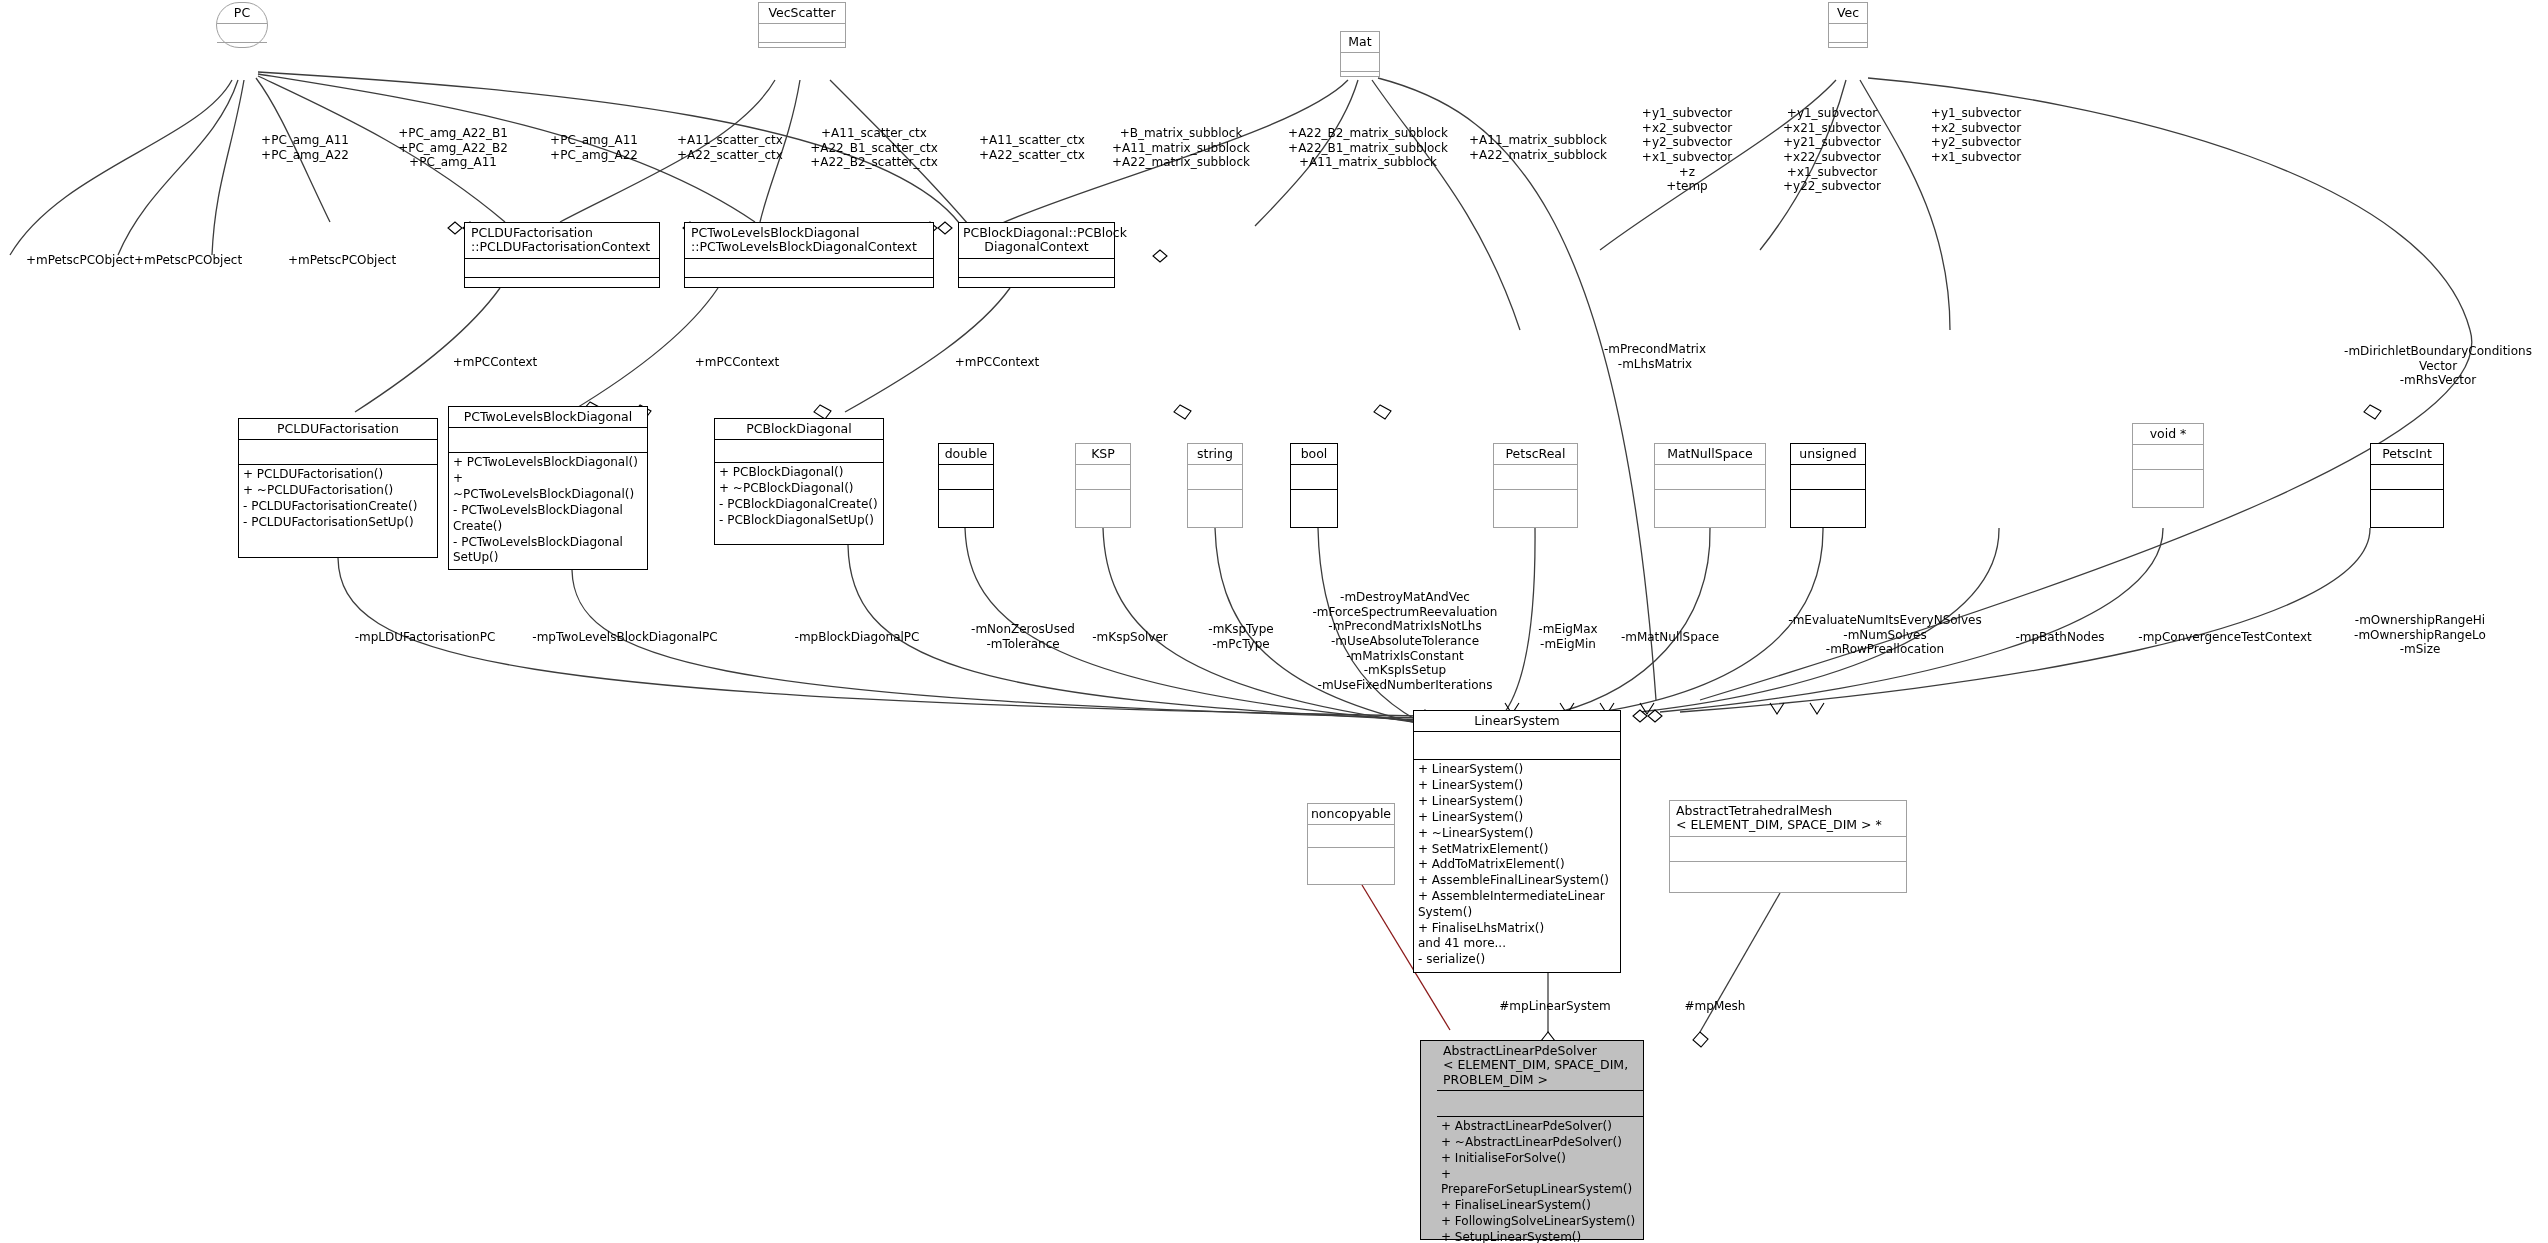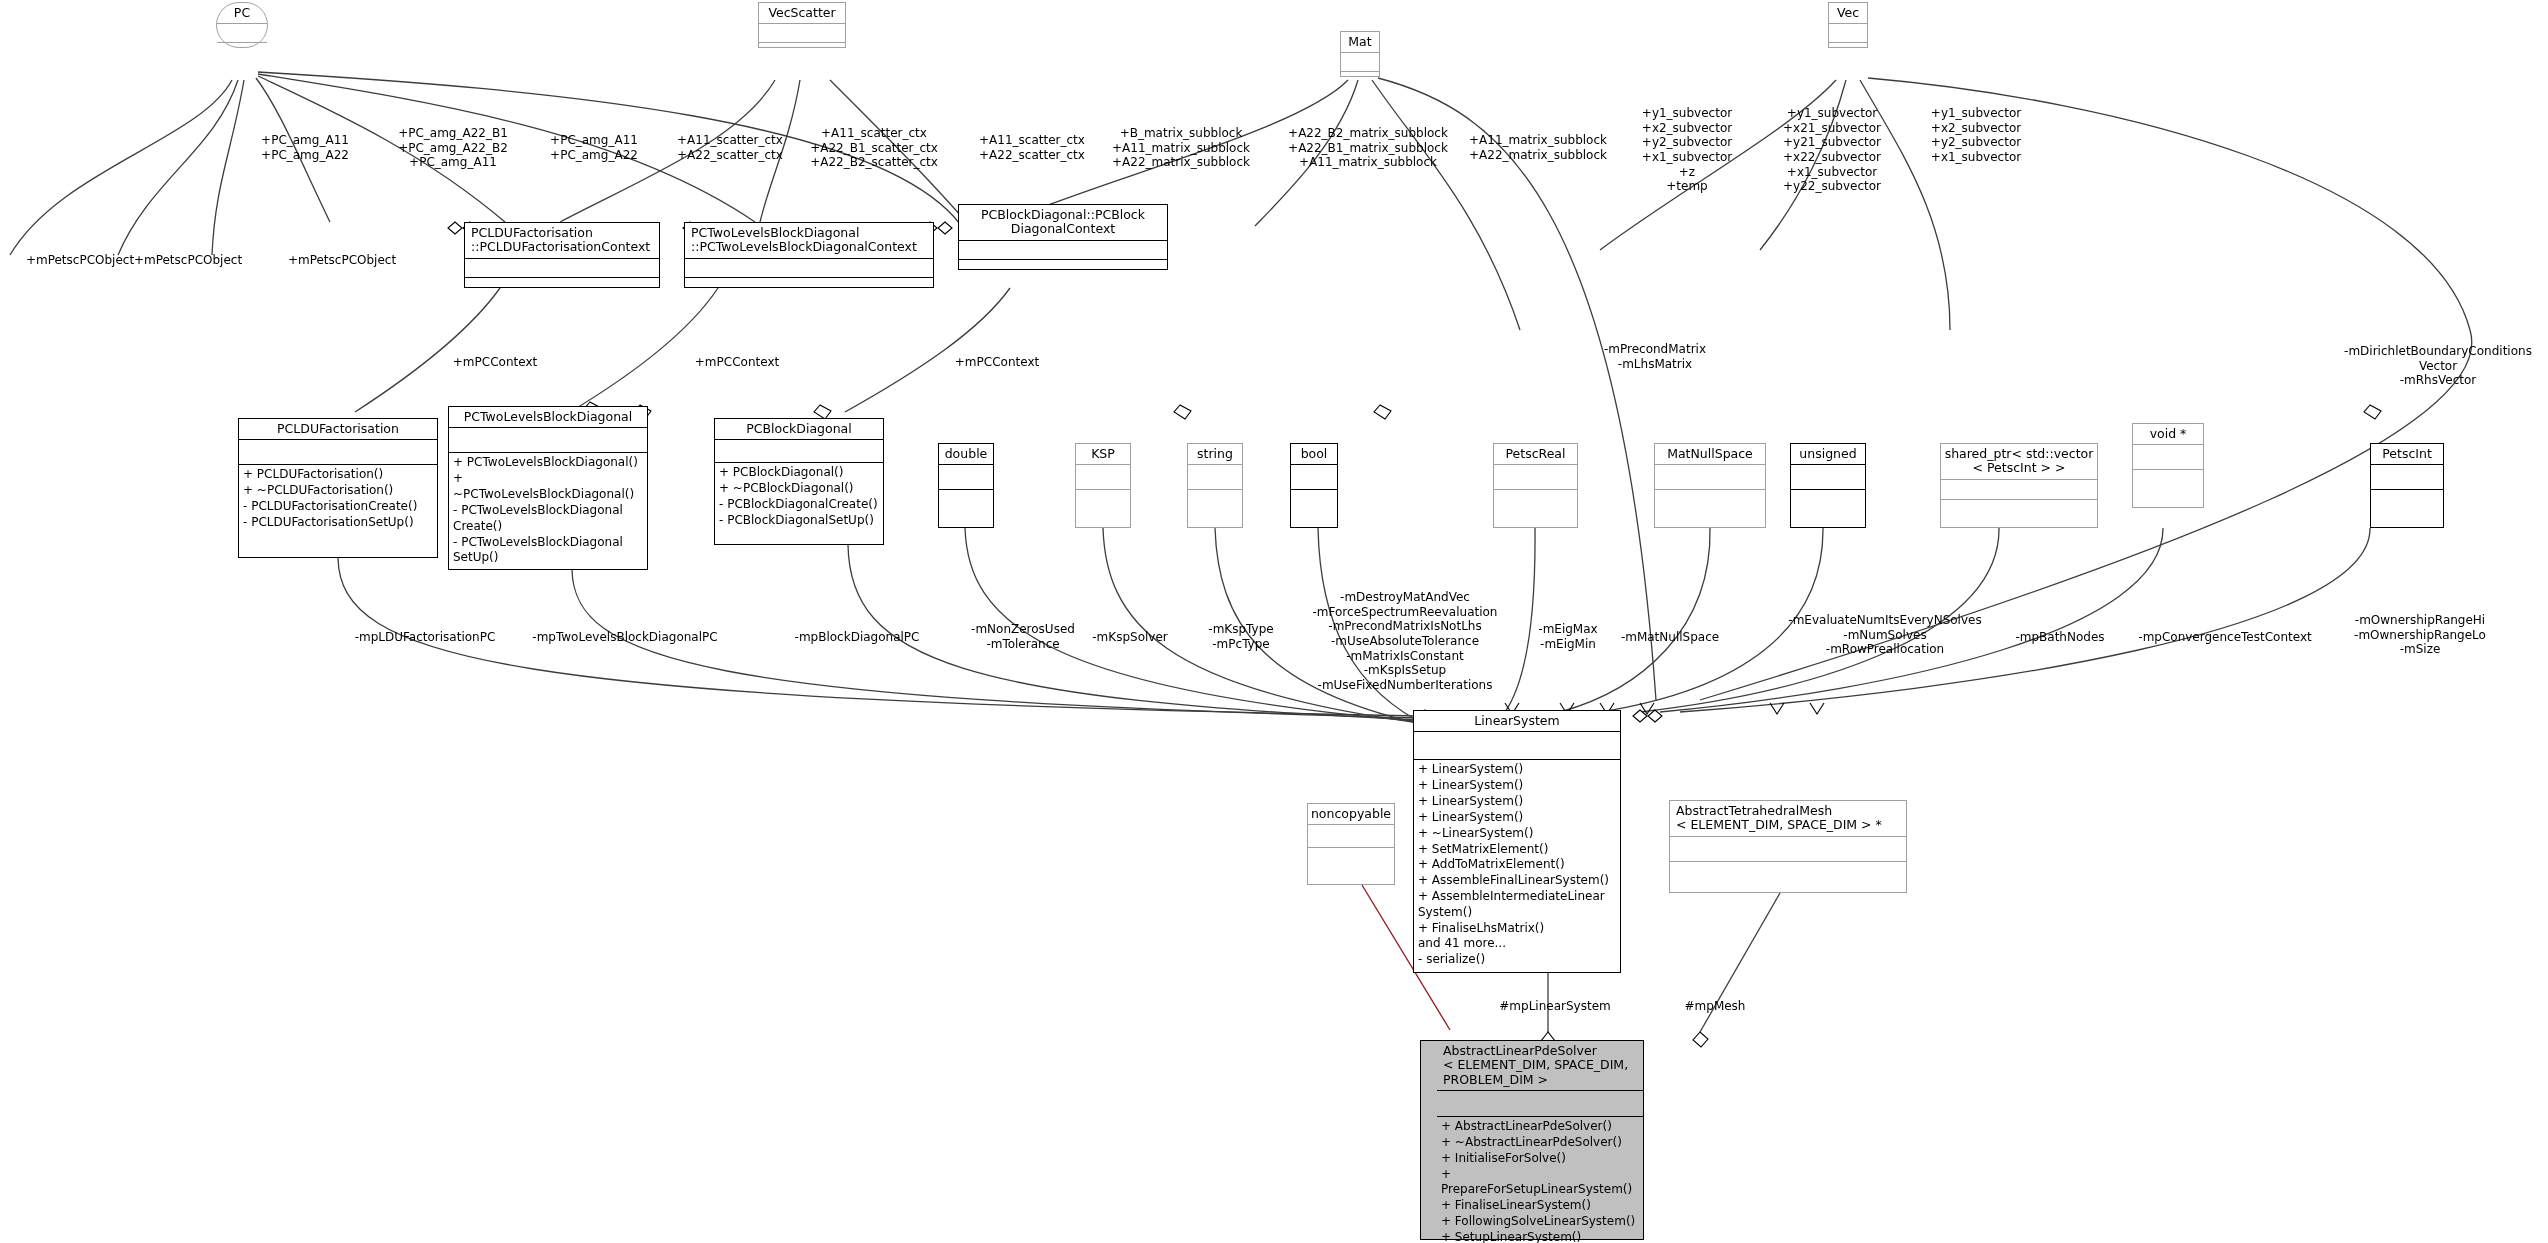--- a/index.html
+++ b/index.html
@@ -142,21 +142,21 @@
     <div class="sep ops" style="height:17px"></div>
   </div>
 
   <div class="node strong" style="left:684px;top:222px;width:250px;height:66px;">
     <div class="title" style="white-space:pre-line;text-align:left;padding-left:6px;">PCTwoLevelsBlockDiagonal
 ::PCTwoLevelsBlockDiagonalContext</div>
     <div class="sep attrs" style="height:17px"></div>
     <div class="sep ops" style="height:17px"></div>
   </div>
 
-  <div class="node strong" style="left:958px;top:204px;width:210px;height:66px;">
+  <div class="node strong" style="left:958px;top:222px;width:157px;height:66px;">
     <div class="title" style="white-space:pre-line;">PCBlockDiagonal::PCBlock
 DiagonalContext</div>
     <div class="sep attrs" style="height:17px"></div>
     <div class="sep ops" style="height:17px"></div>
   </div>
 
   <div class="node strong" style="left:238px;top:418px;width:200px;height:140px;">
     <div class="title">PCLDUFactorisation</div>
     <div class="sep attrs" style="height:24px"></div>
     <div class="sep ops">
@@ -226,26 +226,20 @@
     <div class="sep attrs" style="height:24px"></div>
     <div class="sep ops" style="height:24px"></div>
   </div>
 
   <div class="node strong small" style="left:1790px;top:443px;width:76px;height:85px;">
     <div class="title">unsigned</div>
     <div class="sep attrs" style="height:24px"></div>
     <div class="sep ops" style="height:24px"></div>
   </div>
 
-  <div class="node small" style="left:1940px;top:443px;width:158px;height:85px;">
-    <div class="title" style="white-space:pre-line;">shared_ptr&lt; std::vector
-&lt; PetscInt &gt; &gt;</div>
-    <div class="sep attrs" style="height:18px"></div>
-    <div class="sep ops" style="height:18px"></div>
-  </div>
 
   <div class="node small" style="left:2132px;top:423px;width:72px;height:85px;">
     <div class="title">void *</div>
     <div class="sep attrs" style="height:24px"></div>
     <div class="sep ops" style="height:24px"></div>
   </div>
 
   <div class="node strong small" style="left:2334px;top:443px;width:74px;height:85px;margin-left:36px;">
     <div class="title">PetscInt</div>
     <div class="sep attrs" style="height:24px"></div>

